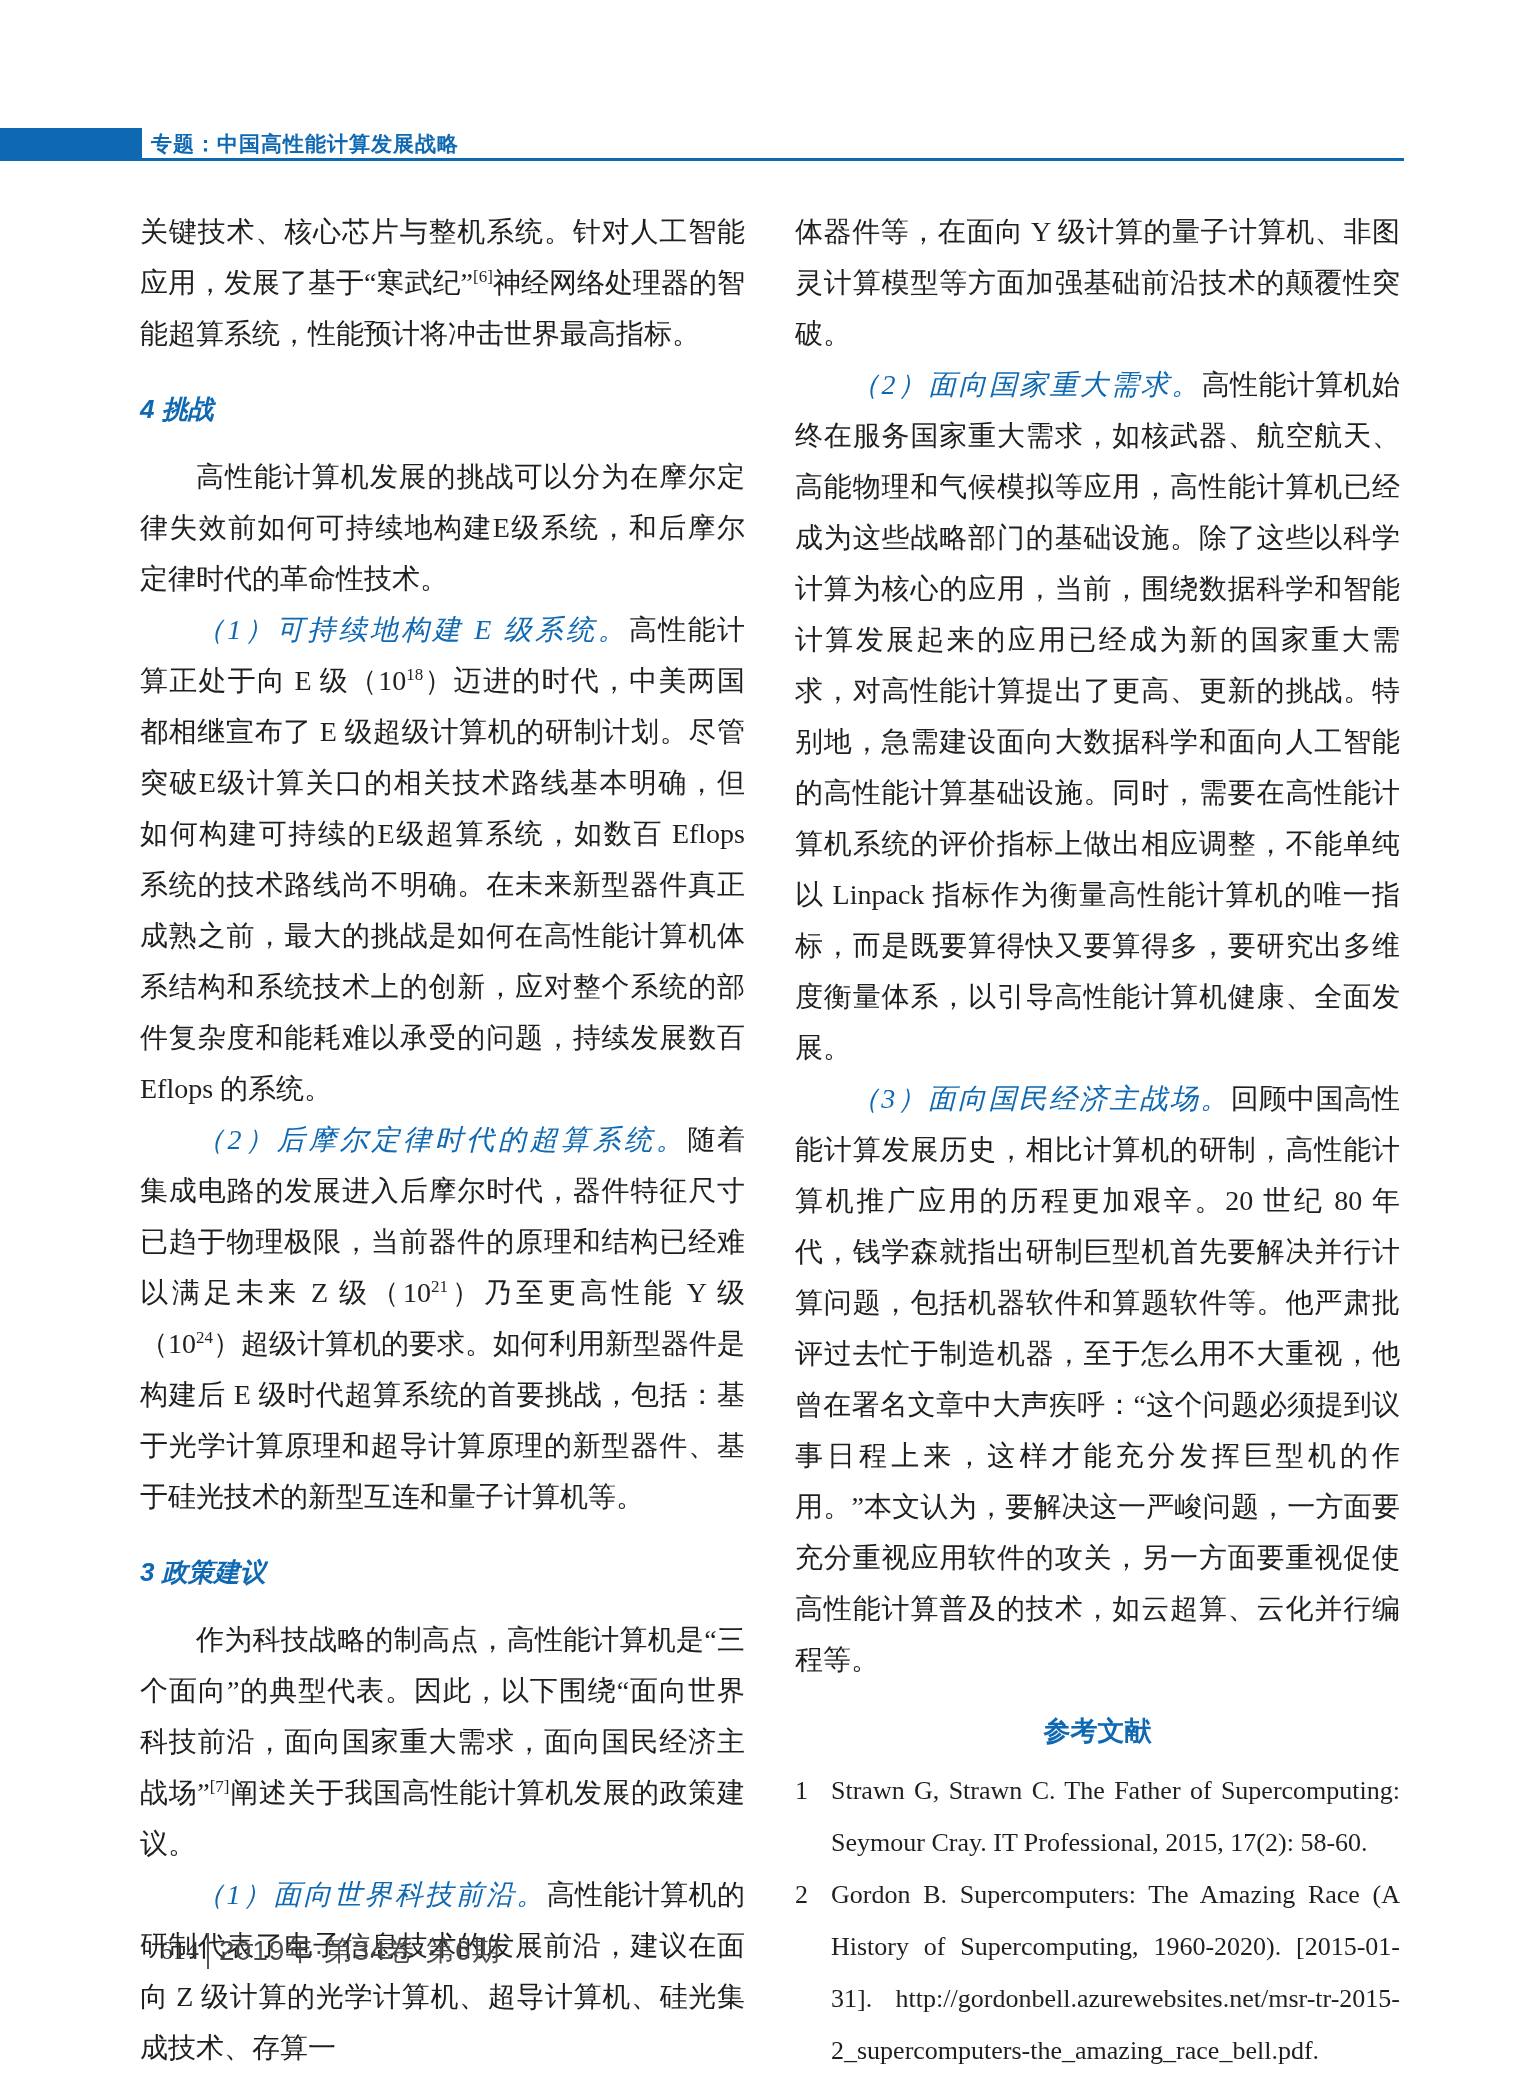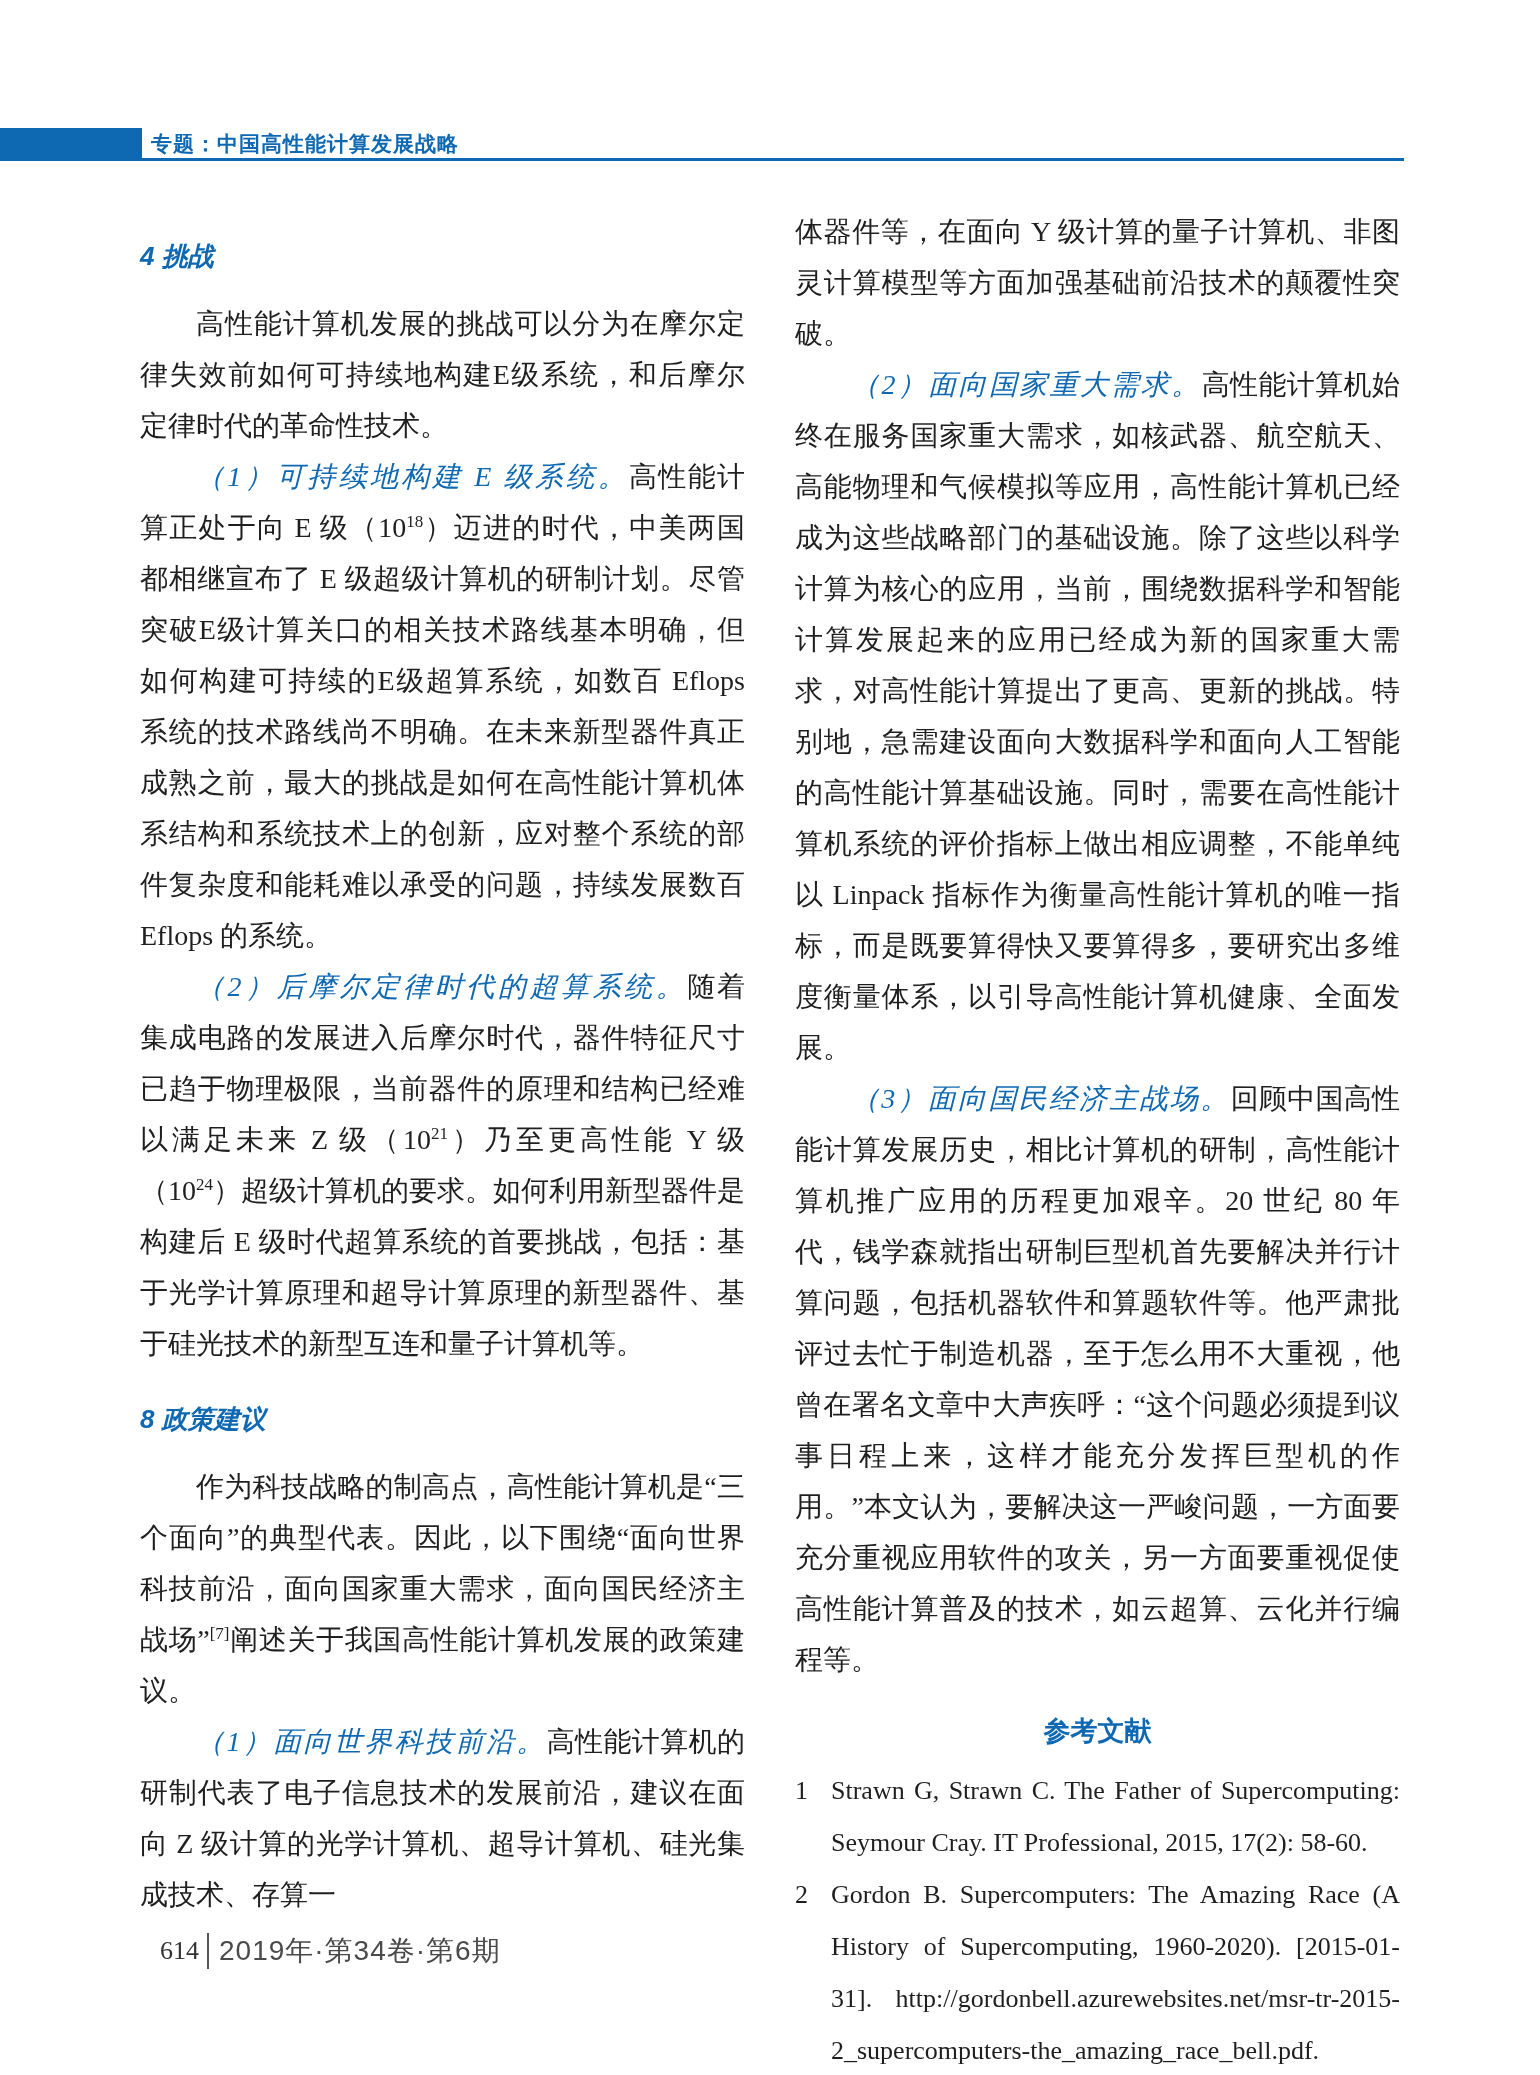--- a/index.html
+++ b/index.html
@@ -49,25 +49,26 @@
 </head>
 <body>
 
 <div class="page" style="--accent: #0f68b2;">
   <div class="topic-bar"></div>
   <div class="topic-label">专题：中国高性能计算发展战略</div>
   <div class="header-rule"></div>
 
   <div class="content">
     <div class="col">
+        <p class="para"><span>关键技术、核心芯片与整机系统。针对人工智能应用，发展了基于“寒武纪”</span><sup>[6]</sup><span>神经网络处理器的智能超算系统，性能预计将冲击世界最高指标。</span></p>
         <h2 class="sec-heading">4 挑战</h2>
         <p class="para indent"><span>高性能计算机发展的挑战可以分为在摩尔定律失效前如何可持续地构建E级系统，和后摩尔定律时代的革命性技术。</span></p>
         <p class="para indent"><span class="kai">（1）可持续地构建 E 级系统。</span><span>高性能计算正处于向 E 级（10</span><sup>18</sup><span>）迈进的时代，中美两国都相继宣布了 E 级超级计算机的研制计划。尽管突破E级计算关口的相关技术路线基本明确，但如何构建可持续的E级超算系统，如数百 Eflops 系统的技术路线尚不明确。在未来新型器件真正成熟之前，最大的挑战是如何在高性能计算机体系结构和系统技术上的创新，应对整个系统的部件复杂度和能耗难以承受的问题，持续发展数百 Eflops 的系统。</span></p>
         <p class="para indent"><span class="kai">（2）后摩尔定律时代的超算系统。</span><span>随着集成电路的发展进入后摩尔时代，器件特征尺寸已趋于物理极限，当前器件的原理和结构已经难以满足未来 Z 级（10</span><sup>21</sup><span>）乃至更高性能 Y 级（10</span><sup>24</sup><span>）超级计算机的要求。如何利用新型器件是构建后 E 级时代超算系统的首要挑战，包括：基于光学计算原理和超导计算原理的新型器件、基于硅光技术的新型互连和量子计算机等。</span></p>
-        <h2 class="sec-heading">8 政策建议</h2>
+        <h2 class="sec-heading">3 政策建议</h2>
         <p class="para indent"><span>作为科技战略的制高点，高性能计算机是“三个面向”的典型代表。因此，以下围绕“面向世界科技前沿，面向国家重大需求，面向国民经济主战场”</span><sup>[7]</sup><span>阐述关于我国高性能计算机发展的政策建议。</span></p>
         <p class="para indent"><span class="kai">（1）面向世界科技前沿。</span><span>高性能计算机的研制代表了电子信息技术的发展前沿，建议在面向 Z 级计算的光学计算机、超导计算机、硅光集成技术、存算一</span></p>
       </div>
     <div class="col">
         <p class="para"><span>体器件等，在面向 Y 级计算的量子计算机、非图灵计算模型等方面加强基础前沿技术的颠覆性突破。</span></p>
         <p class="para indent"><span class="kai">（2）面向国家重大需求。</span><span>高性能计算机始终在服务国家重大需求，如核武器、航空航天、高能物理和气候模拟等应用，高性能计算机已经成为这些战略部门的基础设施。除了这些以科学计算为核心的应用，当前，围绕数据科学和智能计算发展起来的应用已经成为新的国家重大需求，对高性能计算提出了更高、更新的挑战。特别地，急需建设面向大数据科学和面向人工智能的高性能计算基础设施。同时，需要在高性能计算机系统的评价指标上做出相应调整，不能单纯以 Linpack 指标作为衡量高性能计算机的唯一指标，而是既要算得快又要算得多，要研究出多维度衡量体系，以引导高性能计算机健康、全面发展。</span></p>
         <p class="para indent"><span class="kai">（3）面向国民经济主战场。</span><span>回顾中国高性能计算发展历史，相比计算机的研制，高性能计算机推广应用的历程更加艰辛。20 世纪 80 年代，钱学森就指出研制巨型机首先要解决并行计算问题，包括机器软件和算题软件等。他严肃批评过去忙于制造机器，至于怎么用不大重视，他曾在署名文章中大声疾呼：“这个问题必须提到议事日程上来，这样才能充分发挥巨型机的作用。”本文认为，要解决这一严峻问题，一方面要充分重视应用软件的攻关，另一方面要重视促使高性能计算普及的技术，如云超算、云化并行编程等。</span></p>
         <h3 class="refs-title">参考文献</h3>
         <div class="ref"><span class="ref-num">1</span><span><span>Strawn G, Strawn C. The Father of Supercomputing: Seymour Cray. IT Professional, 2015, 17(2): 58-60.</span></span></div>
         <div class="ref"><span class="ref-num">2</span><span><span>Gordon B. Supercomputers: The Amazing Race (A History of Supercomputing, 1960-2020). [2015-01-31]. http://gordonbell.azurewebsites.net/msr-tr-2015-2_supercomputers-the_amazing_race_bell.pdf.</span></span></div>

